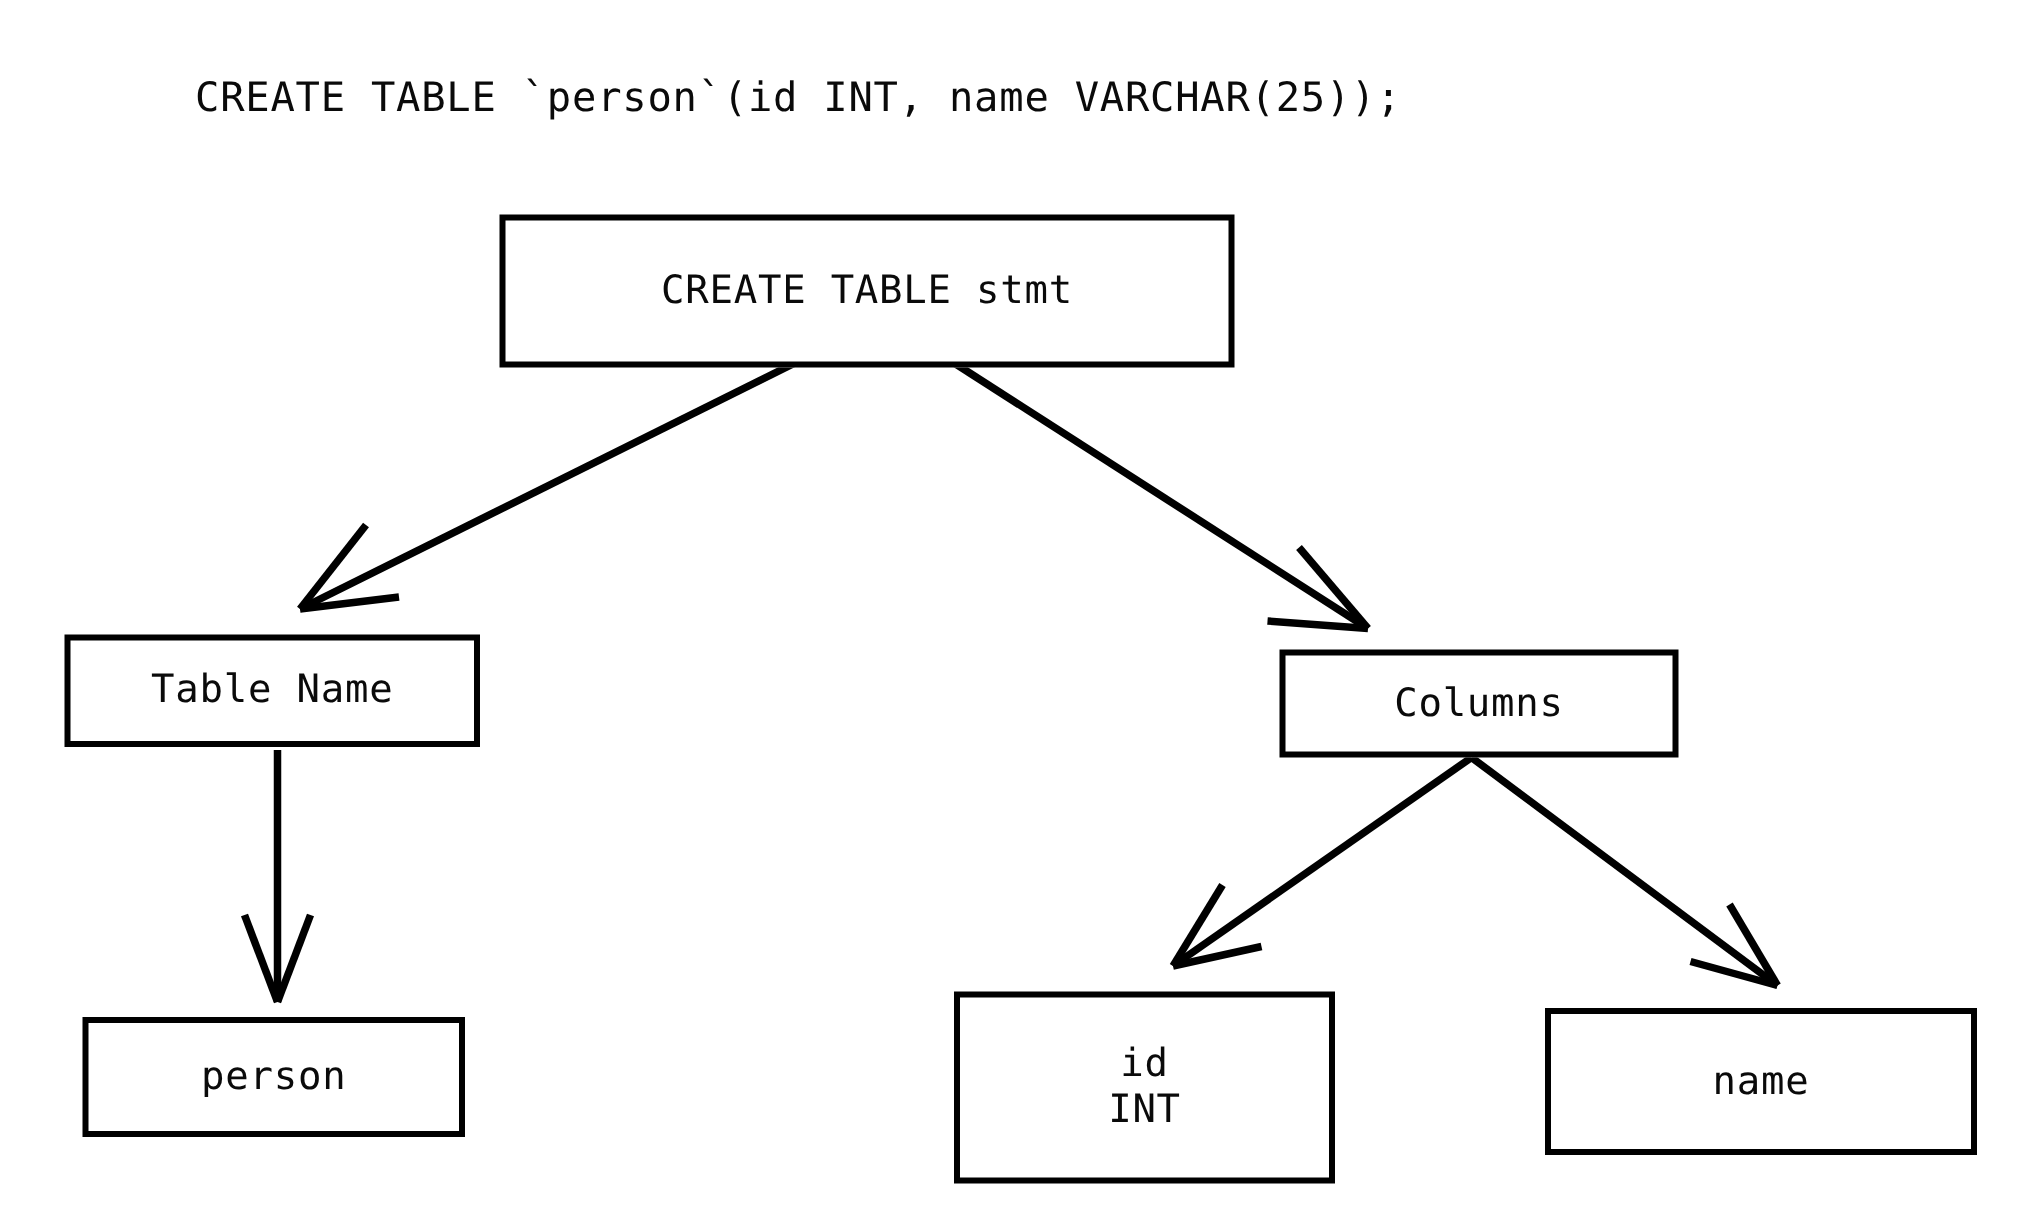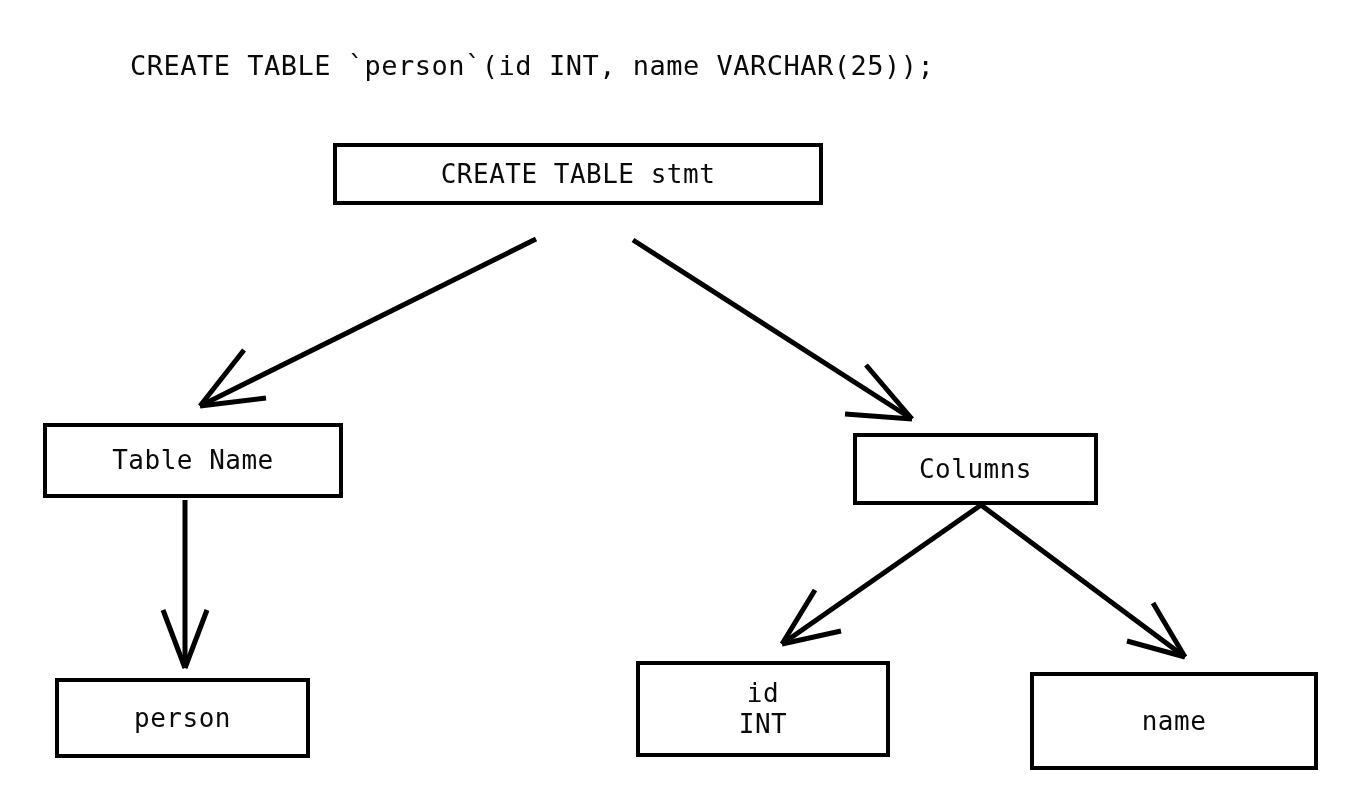--- a/index.html
+++ b/index.html
@@ -96,37 +96,37 @@
       <path class="ahead" d="M 782 644 L 815 590"></path>
     </g>
 
     <g>
       <line x1="981" y1="505" x2="1185" y2="657"></line>
       <path class="ahead" d="M 1185 657 L 1127 641"></path>
       <path class="ahead" d="M 1185 657 L 1153 603"></path>
     </g>
   </svg>
 
-  <div class="node" style="left:333px; top:143px; width:490px; height:62px;">
+  <div class="node" style="left:333px; top:143px; width:490px; height:102px;">
     <span>CREATE TABLE stmt</span>
   </div>
 
-  <div class="node" style="left:43px; top:423px; width:300px; height:75px;">
+  <div class="node" style="left:43px; top:423px; width:277px; height:75px;">
     <span>Table Name</span>
   </div>
 
   <div class="node" style="left:55px; top:678px; width:255px; height:80px;">
     <span>person</span>
   </div>
 
-  <div class="node" style="left:853px; top:433px; width:245px; height:72px;justify-content:center;">
+  <div class="node" style="left:853px; top:433px; width:266px; height:72px;justify-content:center;">
     <span>Columns</span>
   </div>
 
-  <div class="node" style="left:636px; top:661px; width:254px; height:96px;">
+  <div class="node" style="left:636px; top:661px; width:254px; height:128px;">
     <span>id</span>
     <span class="line2">INT</span>
   </div>
 
   <div class="node" style="left:1030px; top:660px; width:288px; height:98px;margin-top:12px;">
     <span>name</span>
   </div>
 
 </div>
 

